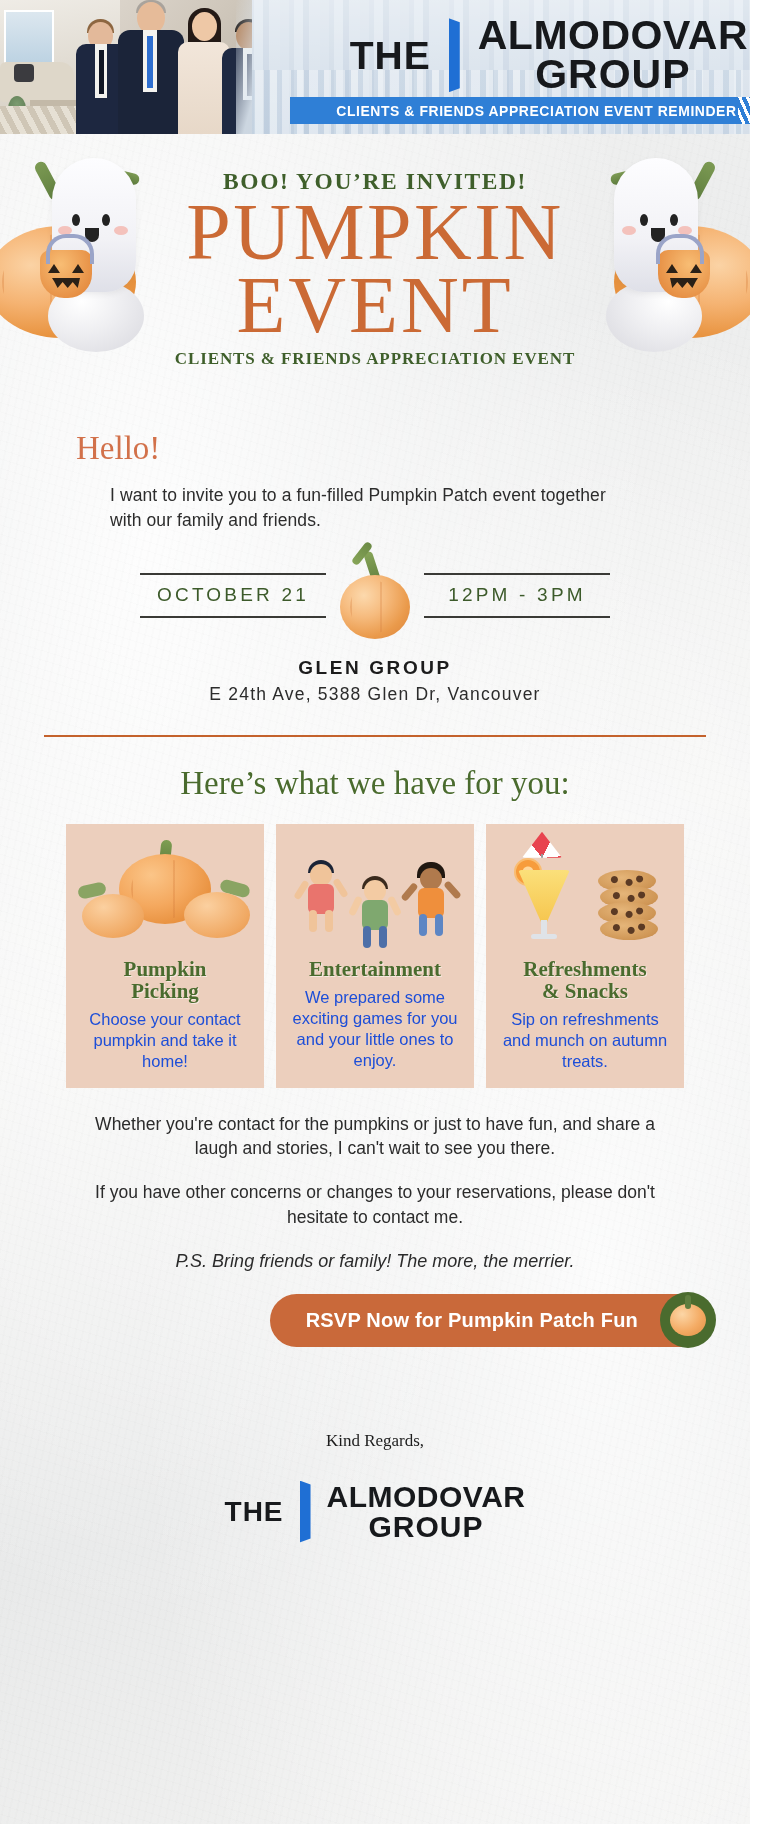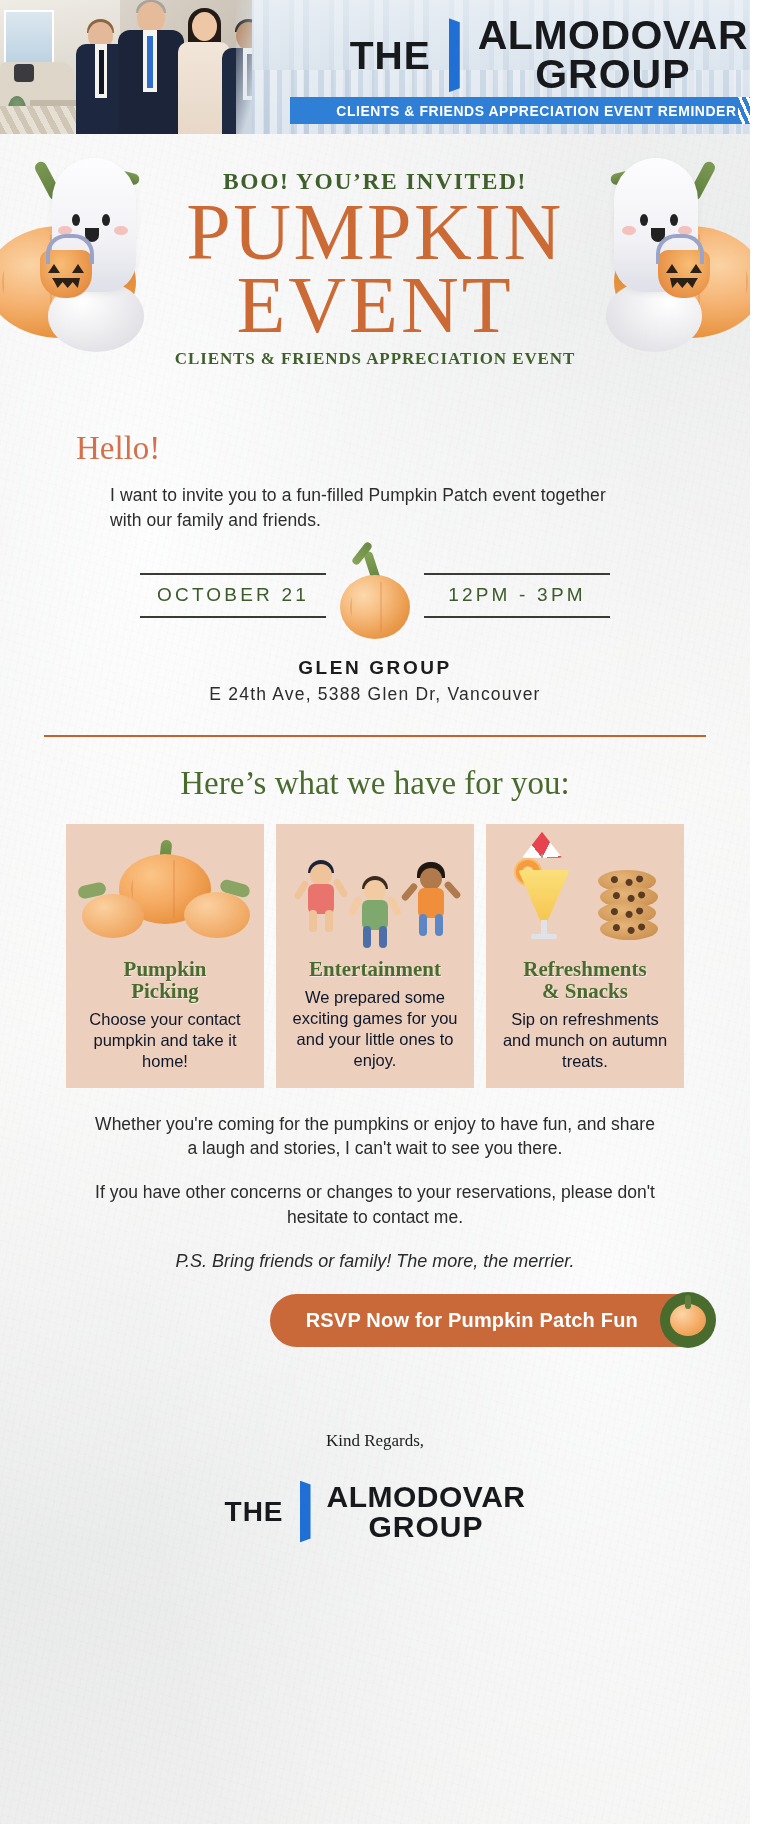--- a/index.html
+++ b/index.html
@@ -251,21 +251,21 @@
   .card{
     width:178px;background:#eccfbd;padding:12px 10px 16px;text-align:center;
     display:flex;flex-direction:column;align-items:center;
   }
   .card-art{height:118px;width:100%;position:relative;margin-bottom:4px;}
   .card-title{
     font-family:"Liberation Serif", serif;
     font-weight:bold;font-size:21px;line-height:1.05;color:#4a6b2e;
     text-shadow:1px 1px 0 rgba(255,255,255,.55);
   }
-  .card-text{font-size:16.5px;line-height:1.28;color:#0f172a;margin-top:7px;}
+  .card-text{font-size:16.5px;line-height:1.28;color:#1d4ed8;margin-top:7px;}
 
   
   .cp-main{position:absolute;left:50%;top:18px;transform:translateX(-50%);width:92px;height:70px;border-radius:50%;
     background:radial-gradient(ellipse at 35% 30%,#fbc588 0%,#f4a85e 45%,#e8913f 75%,#d9813a 100%);}
   .cp-main:before{content:"";position:absolute;inset:5px 12px;border-radius:50%;
     background:linear-gradient(90deg,rgba(210,120,55,.32) 0 2px,rgba(0,0,0,0) 2px 20px),
                linear-gradient(90deg,rgba(0,0,0,0) 0 42px,rgba(210,120,55,.28) 42px 44px,rgba(0,0,0,0) 44px);}
   .cp-stem{position:absolute;left:50%;top:4px;margin-left:-5px;width:11px;height:28px;border-radius:6px;
     background:linear-gradient(180deg,#7e9e52,#5c7a3c);transform:rotate(6deg);}
   .cp-s1{position:absolute;left:6px;top:58px;width:62px;height:44px;border-radius:50%;
@@ -582,21 +582,21 @@
         <div class="card-title">
           <span>Refreshments</span><br>
           <span>&amp; Snacks</span>
         </div>
         <div class="card-text">Sip on refreshments and munch on autumn treats.</div>
       </div>
 
     </div>
 
     <div class="closing">
-      <div class="para">Whether you're coming for the pumpkins or enjoy to have fun, and share a laugh and stories, I can't wait to see you there.</div>
+      <div class="para">Whether you're contact for the pumpkins or just to have fun, and share a laugh and stories, I can't wait to see you there.</div>
       <div class="para">If you have other concerns or changes to your reservations, please don't hesitate to contact me.</div>
       <div class="para ps">P.S. Bring friends or family! The more, the merrier.</div>
     </div>
 
     <div class="cta-wrap">
       <button class="cta">
         <span>RSVP Now for Pumpkin Patch Fun</span>
         <span class="cta-badge">
           <span class="mini"></span>
         </span>

